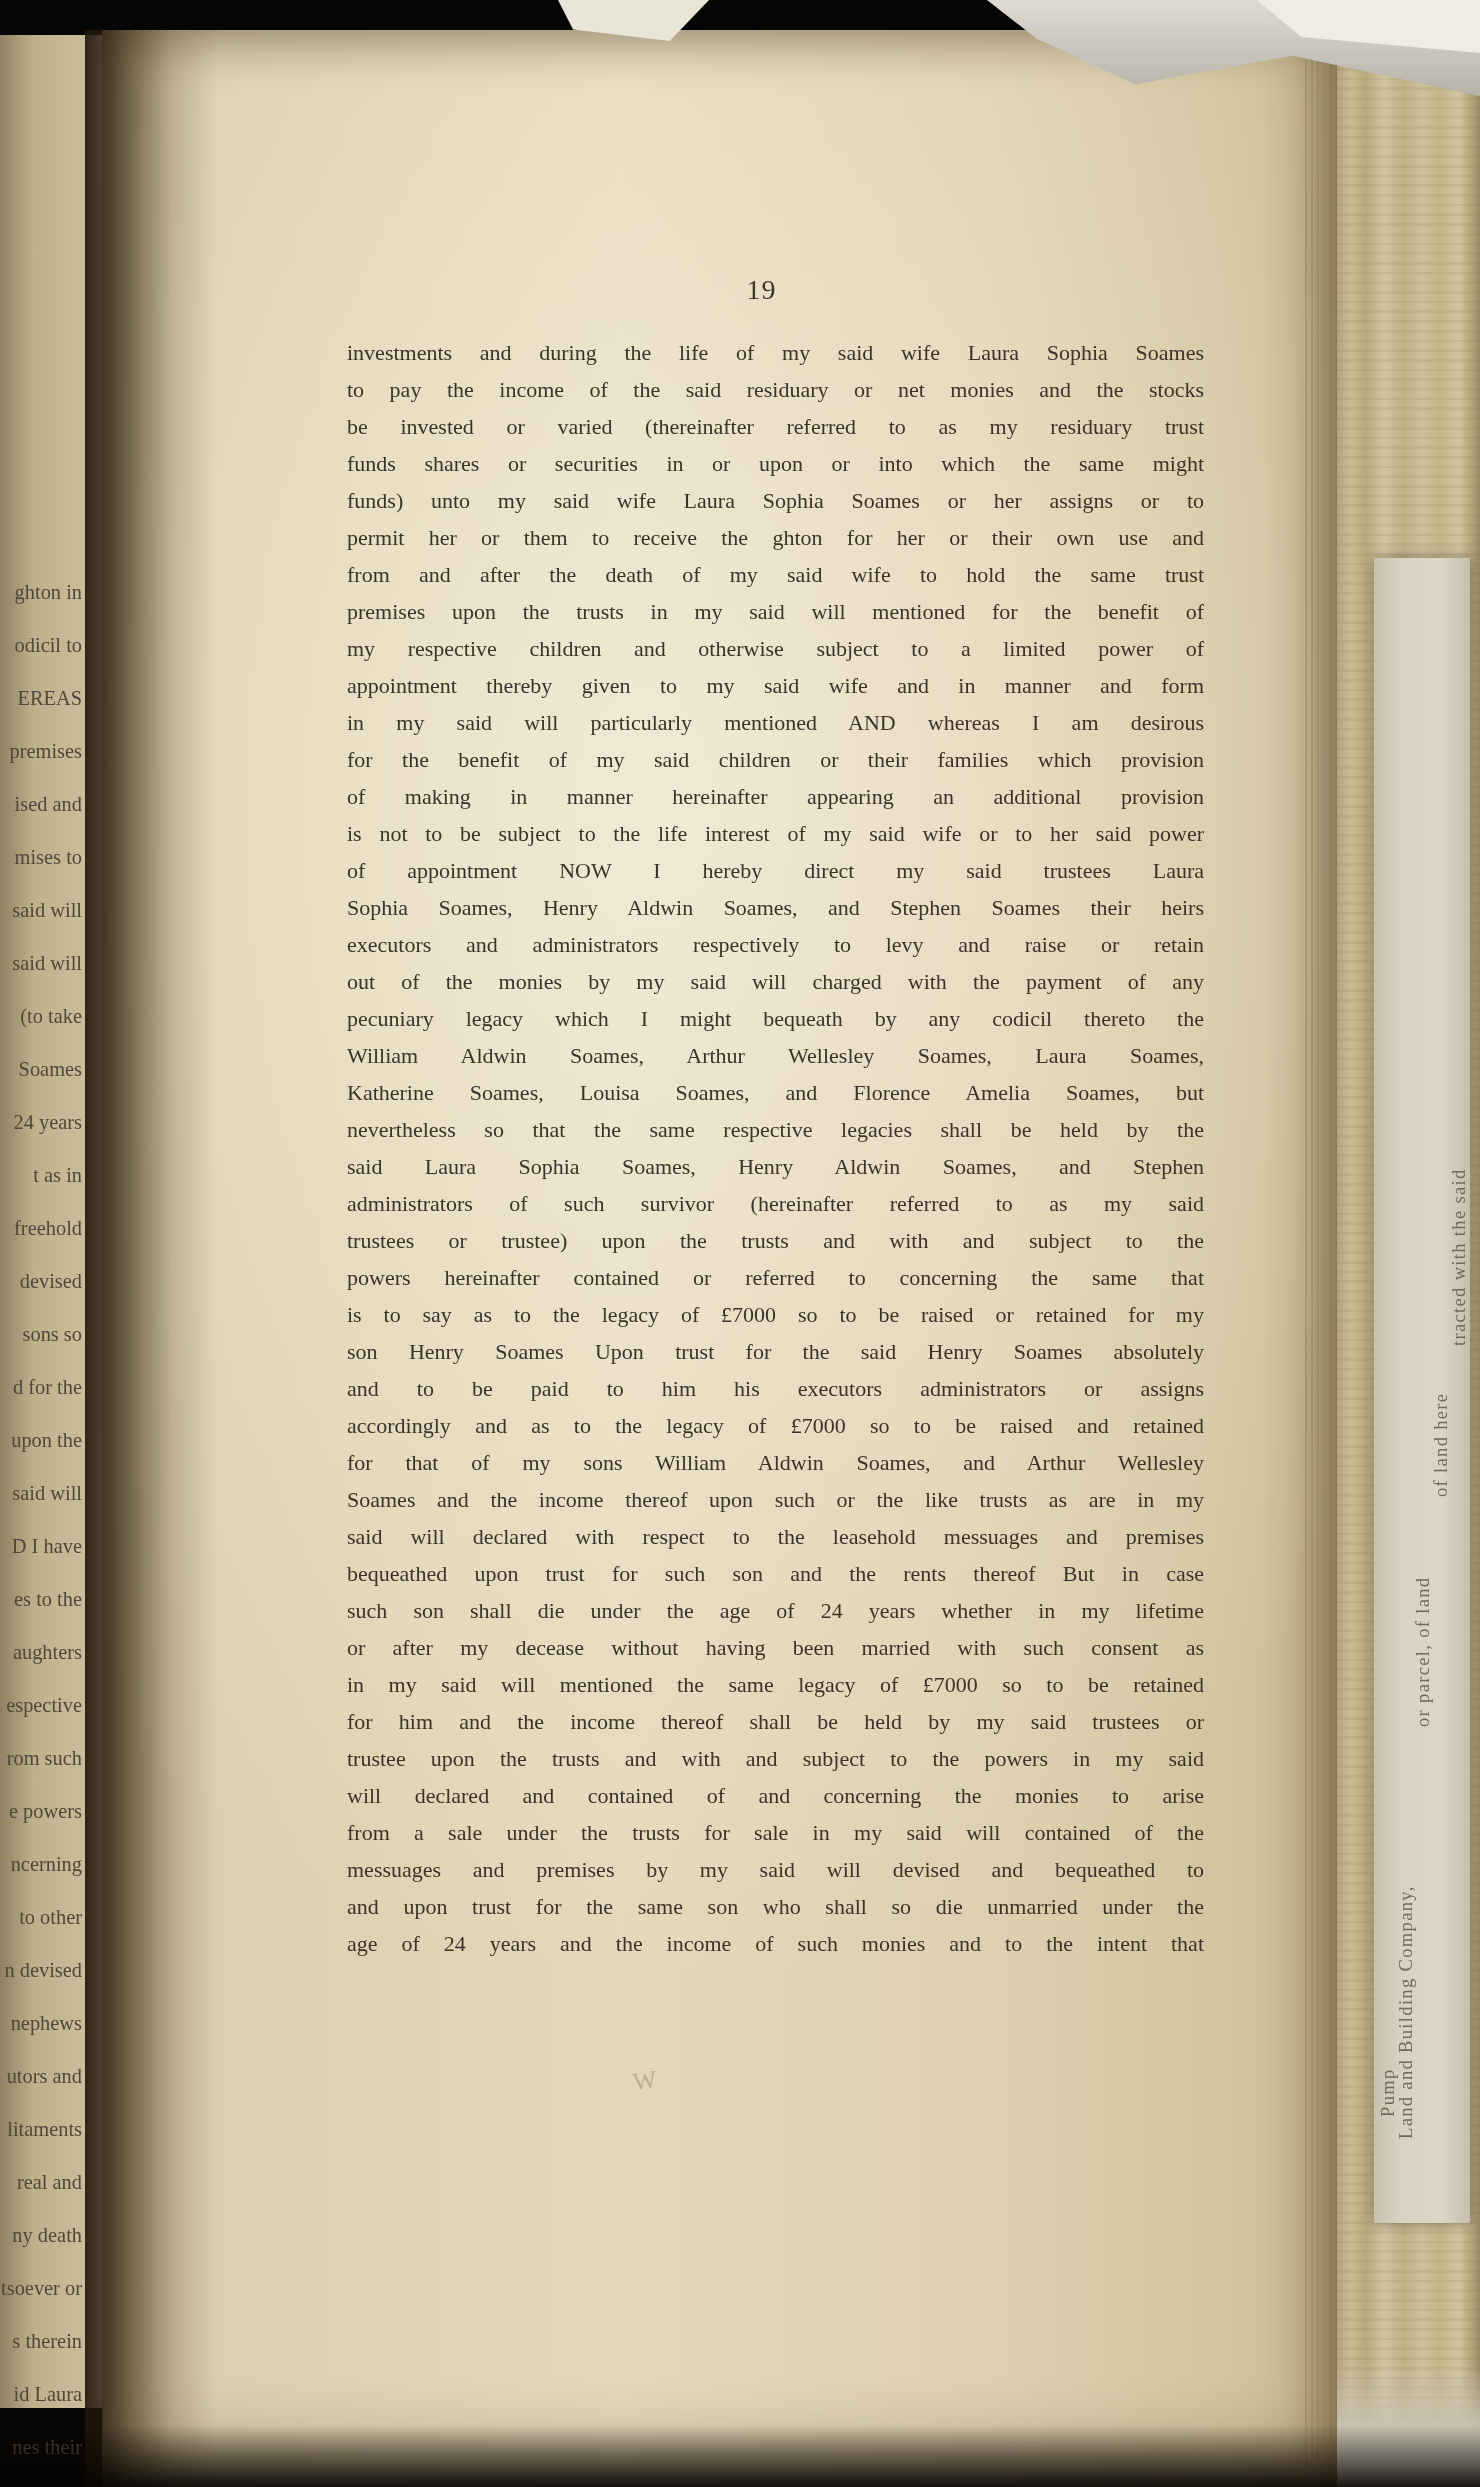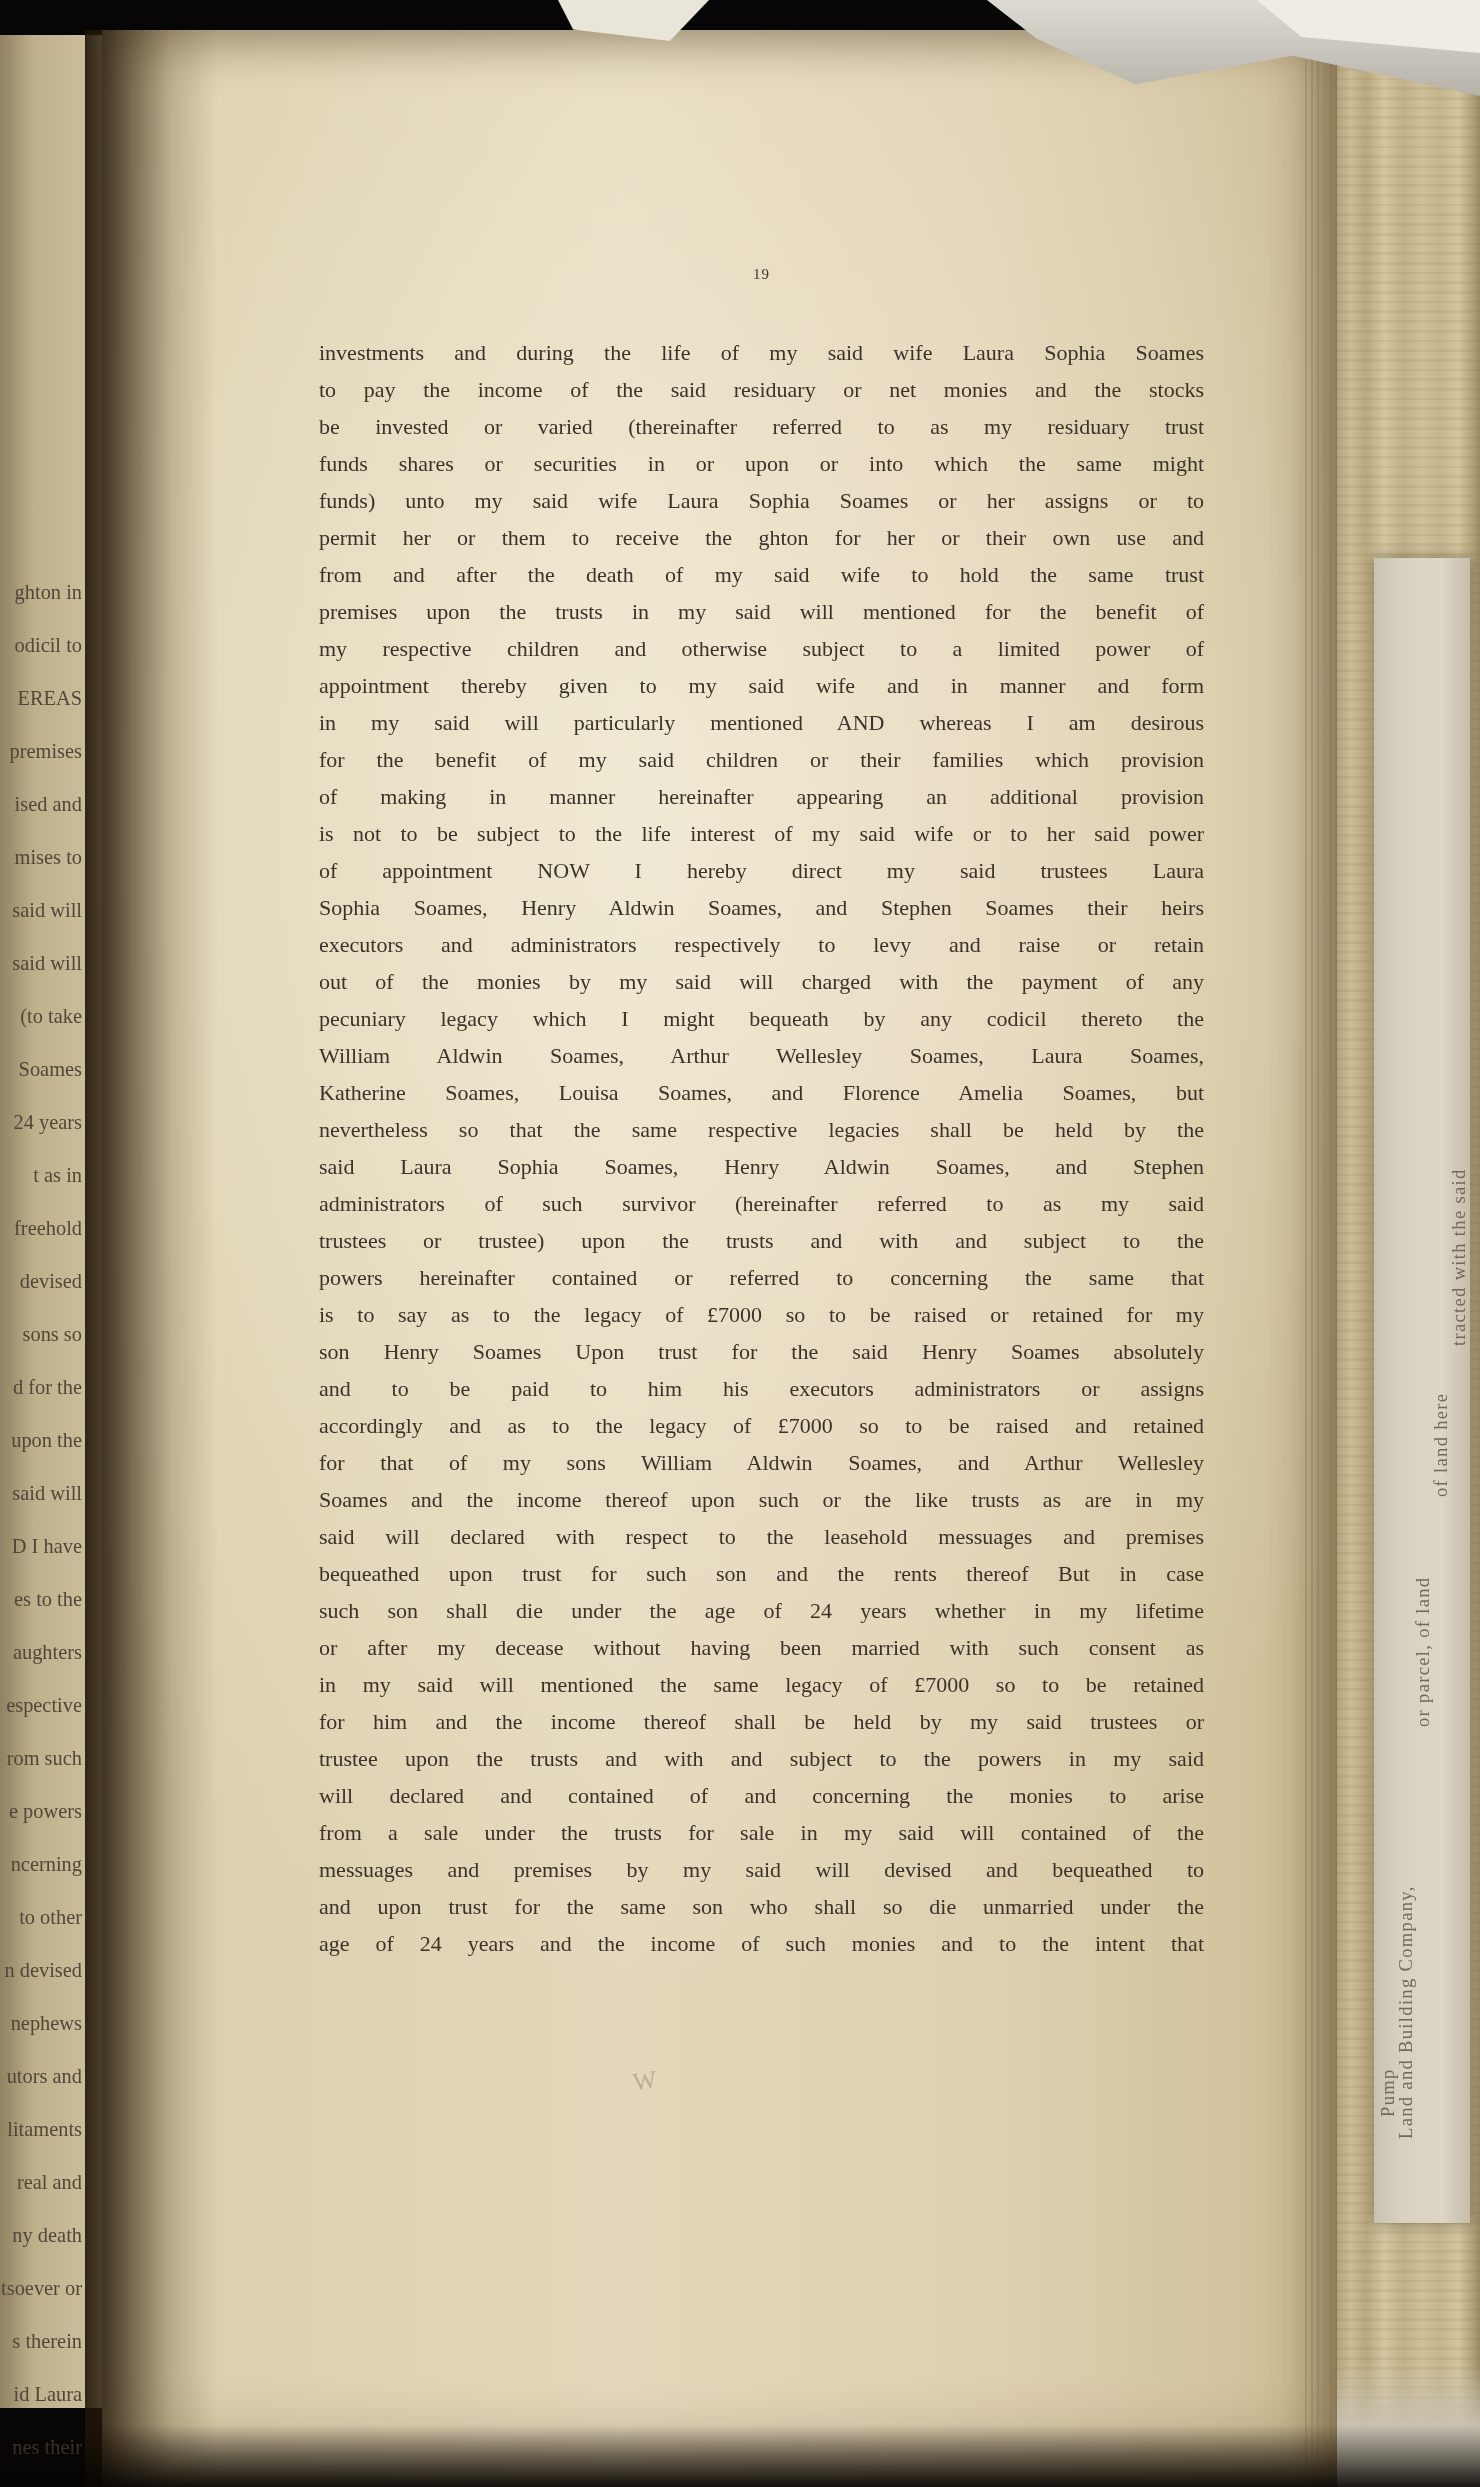--- a/index.html
+++ b/index.html
@@ -37,25 +37,25 @@
       linear-gradient(90deg, #cdbf9a 0%, #dbcfad 8%, #e3d8bb 42%, #decfb0 72%, #d4c5a0 90%, #c9b992 100%);
     box-shadow: inset 0 25px 44px rgba(70,52,24,0.33),
                 inset -23px 0 49px rgba(88,66,34,0.28),
                 inset 0 -40px 62px rgba(60,44,20,0.35);
   }
   .page-edge-lines {
     position: absolute; right: 0; top: 0; width: 32px; height: 100%;
     background: repeating-linear-gradient(90deg, rgba(130,105,66,0.28) 0 1.8px, rgba(0,0,0,0) 1.8px 6.2px);
   }
   .page-number {
-    position: absolute; top: 244px; left: 217px; width: 885px;
-    text-align: center; font-size: 15px; letter-spacing: 0.9px; color: #3e362b;
+    position: absolute; top: 252px; left: 217px; width: 885px;
+    text-align: center; font-size: 28px; letter-spacing: 0.9px; color: #3e362b;
   }
   .body-text { position: absolute; top: 312px; left: 217px; width: 885px; color: #3b3329; font-size: 22px; }
-  .text-line { line-height: 37px; text-align: justify; text-align-last: justify; }
+  .text-line { line-height: 37px; text-align: justify; text-align-last: justify; margin-left: 28px; }
   .smudge {
     position: absolute; top: 2045px; left: 531px; font-size: 25px;
     color: rgba(90,80,60,0.30); transform: rotate(-8deg);
   }
 
   
   .right-stack {
     position: absolute; left: 1326px; top: 0; width: 154px; height: 2487px; z-index: 1;
     background:
       repeating-linear-gradient(180deg, rgba(120,96,58,0.10) 0 2.7px, rgba(0,0,0,0) 2.7px 9.7px),

